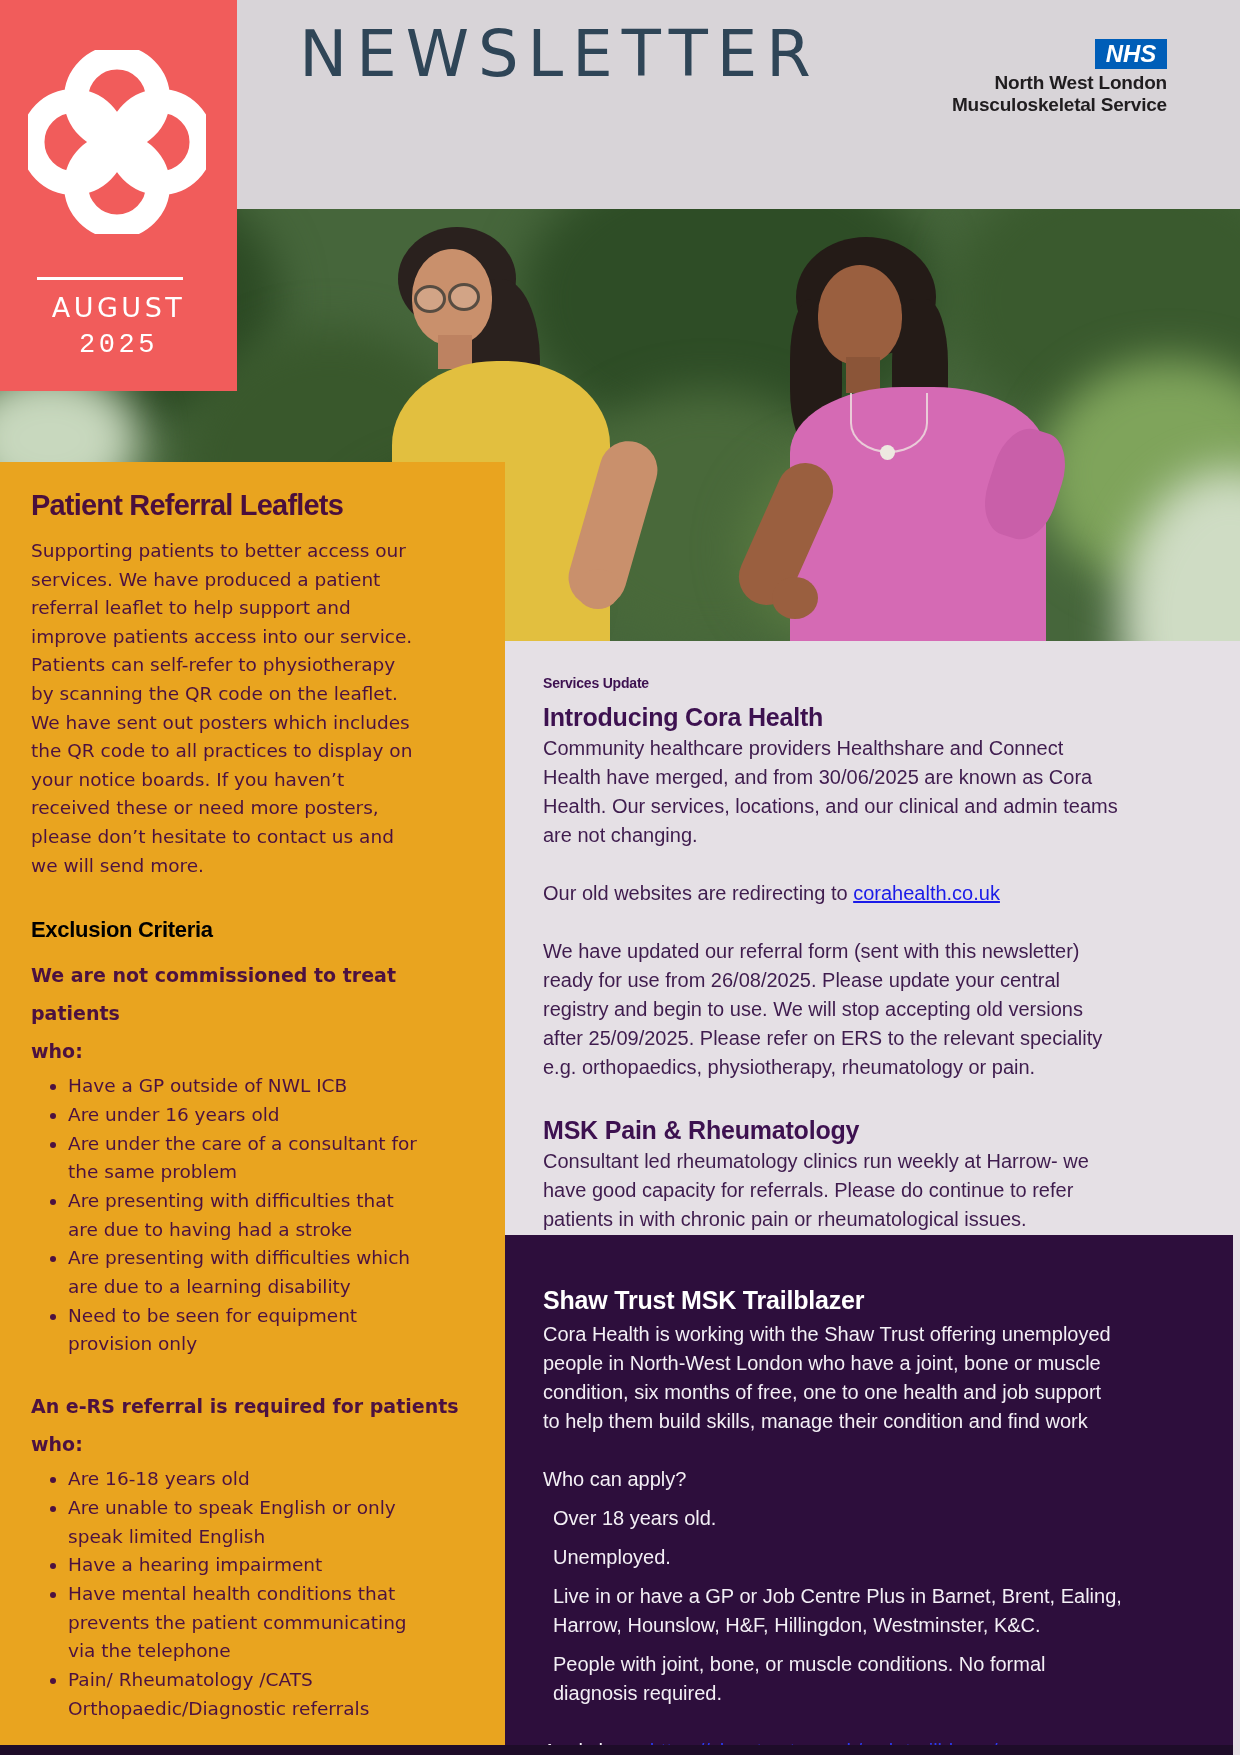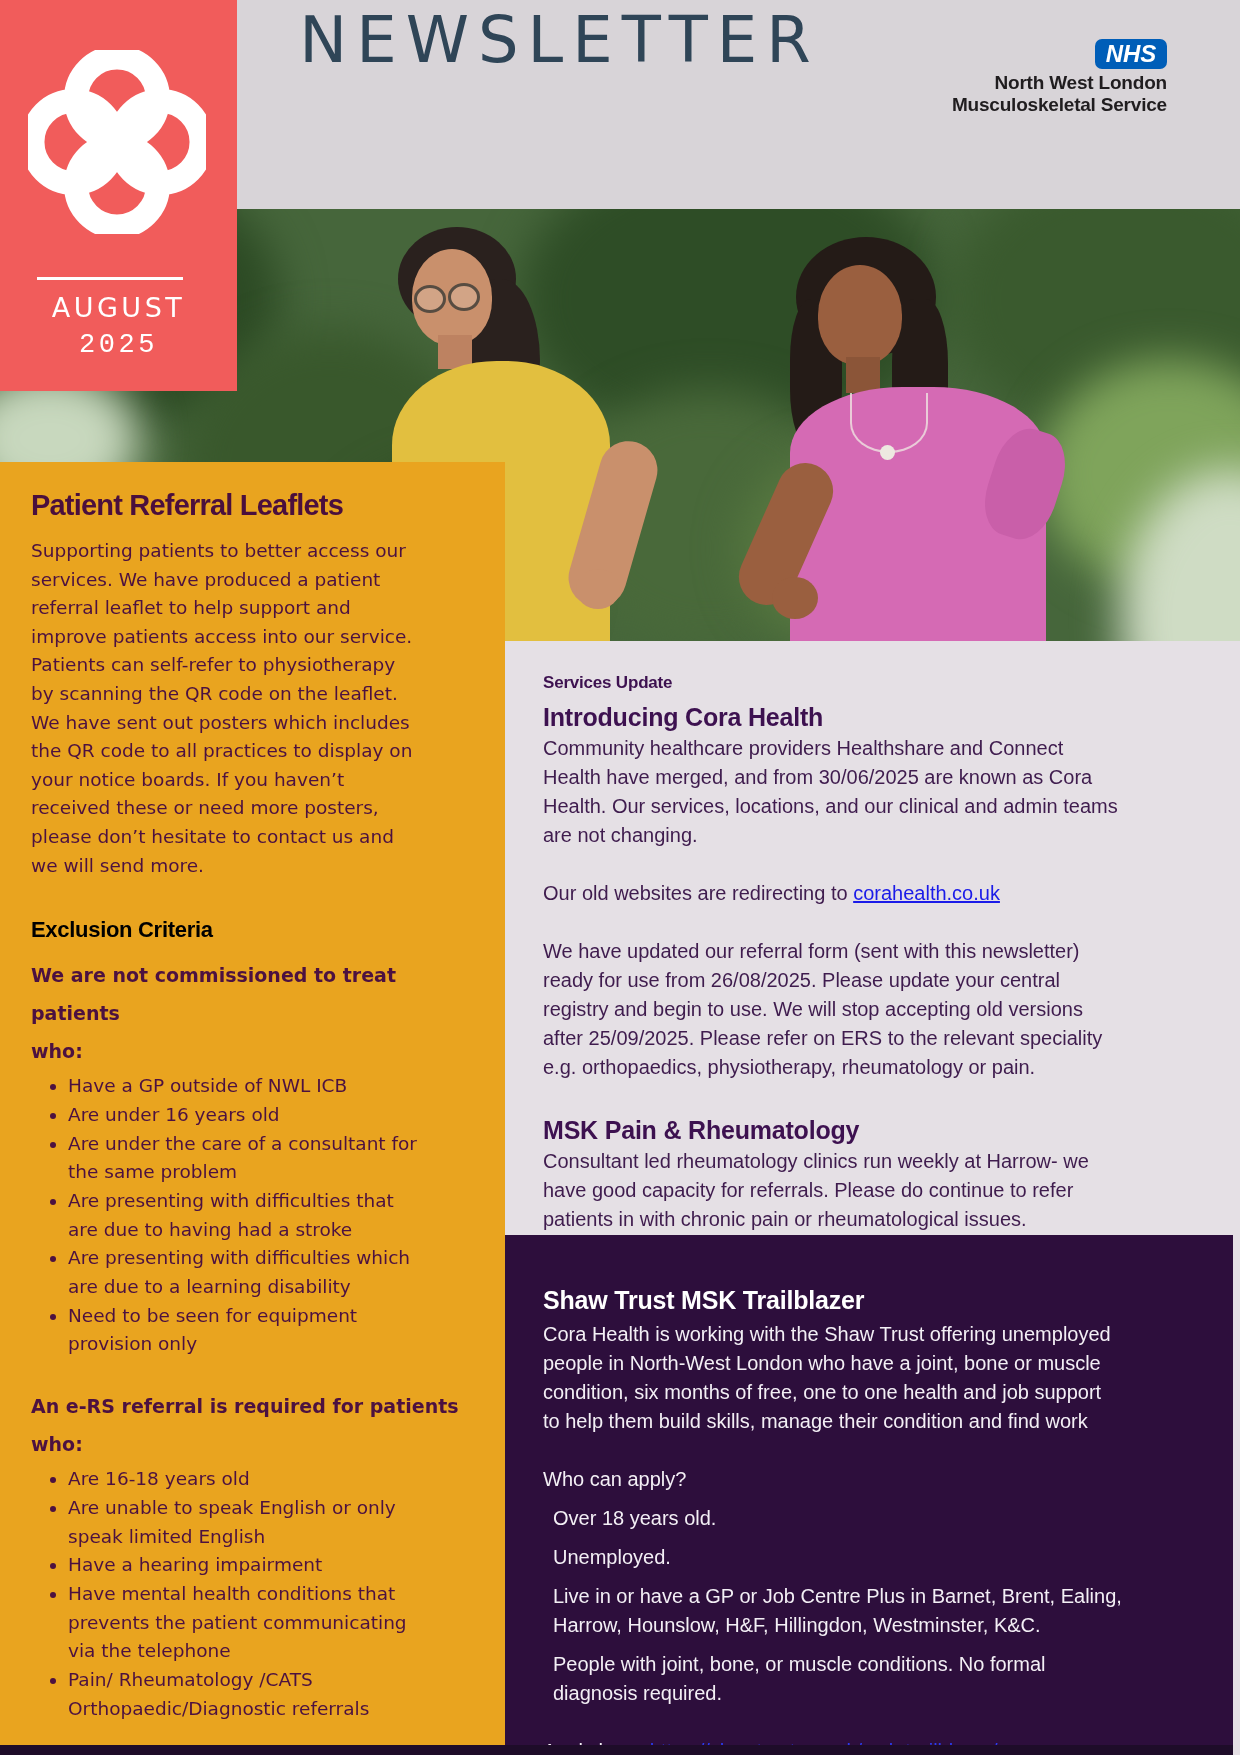--- a/index.html
+++ b/index.html
@@ -5,25 +5,25 @@
   html,body{margin:0;padding:0;background:#ffffff;}
   .page{position:relative;width:1240px;height:1755px;overflow:hidden;background:#ffffff;
         font-family:"Liberation Sans",sans-serif;}
   .abs{position:absolute;}
 
   
   .header-band{left:0;top:0;width:1240px;height:209px;background:#D8D4D8;z-index:3;}
   .masthead{left:0;top:0;width:1110px;text-align:center;z-index:4;color:#2F4557;
             font-family:"DejaVu Sans",sans-serif;font-weight:400;}
   .mast1{margin-top:21px;font-size:64px;line-height:1;letter-spacing:26px;margin-right:-26px;}
-  .mast2{margin-top:8px;font-size:64px;line-height:1;letter-spacing:9px;margin-right:-9px;}
+  .mast2{margin-top:22px;font-size:64px;line-height:1;letter-spacing:9px;margin-right:-9px;}
 
   
   .nhs-box{left:1095px;top:39px;width:72px;height:30px;background:#005EB8;z-index:5;
-           display:flex;align-items:center;justify-content:center;border-radius:7px;}
+           display:flex;align-items:center;justify-content:center;}
   .nhs-box span{color:#fff;font-style:italic;font-weight:bold;font-size:24px;letter-spacing:0px;
                 font-family:"Liberation Sans",sans-serif;}
   .nhs-org{left:855px;top:72px;width:312px;text-align:right;z-index:5;color:#201D1F;
            font-weight:bold;font-size:19px;line-height:22px;letter-spacing:-0.2px;}
 
   
   .coral{left:0;top:0;width:237px;height:391px;background:#F15C5B;z-index:6;}
   .clover{left:28px;top:50px;z-index:7;}
   .date-rule{left:37px;top:277px;width:146px;height:3px;background:#ffffff;z-index:7;}
   .date-month{left:0;top:292px;width:237px;text-align:center;color:#ffffff;font-size:27px;
@@ -78,21 +78,21 @@
   .left-body{font-family:"DejaVu Sans",sans-serif;font-size:18.5px;line-height:28.6px;}
   .excl-h{margin:34px 0 10px 0;font-size:22px;line-height:32px;color:#000000;font-weight:bold;letter-spacing:-0.3px;}
   .bold-intro{font-family:"DejaVu Sans",sans-serif;font-weight:bold;font-size:19px;line-height:38px;}
   .orange-col ul{margin:2px 0 0 0;padding-left:37px;}
   .orange-col li{font-family:"DejaVu Sans",sans-serif;font-size:18.5px;line-height:28.7px;}
   .mt28{margin-top:28px;}
 
   
   .lav-panel{left:505px;top:641px;width:735px;height:1114px;background:#E5E0E5;z-index:2;
              box-sizing:border-box;padding:29px 45px 0 38px;color:#3F1C4E;}
-  .kicker{font-size:17px;font-weight:bold;line-height:26px;margin:0 0 6px 0;color:#3D1150;letter-spacing:-0.2px;}
+  .kicker{font-size:14px;font-weight:bold;line-height:26px;margin:0 0 6px 0;color:#3D1150;letter-spacing:-0.2px;}
   .rc-h{font-size:25px;font-weight:bold;line-height:30px;margin:0 0 2px 0;color:#3D1150;letter-spacing:-0.2px;}
   .rc-p{font-size:20px;line-height:29px;margin:0 0 29px 0;}
   .rc-link{color:#1B1BE8;text-decoration:underline;}
   .pain-h{margin-top:33px;}
 
   
   .purple-panel{left:505px;top:1235px;width:728px;height:510px;background:#2D0E3C;z-index:4;
                 box-sizing:border-box;padding:50px 40px 0 38px;color:#F3EFF5;}
   .pp-h{font-size:25px;font-weight:bold;line-height:30px;margin:0 0 5px 0;color:#FFFFFF;letter-spacing:-0.2px;}
   .pp-p{font-size:20px;line-height:29px;margin:0 0 29px 0;}

